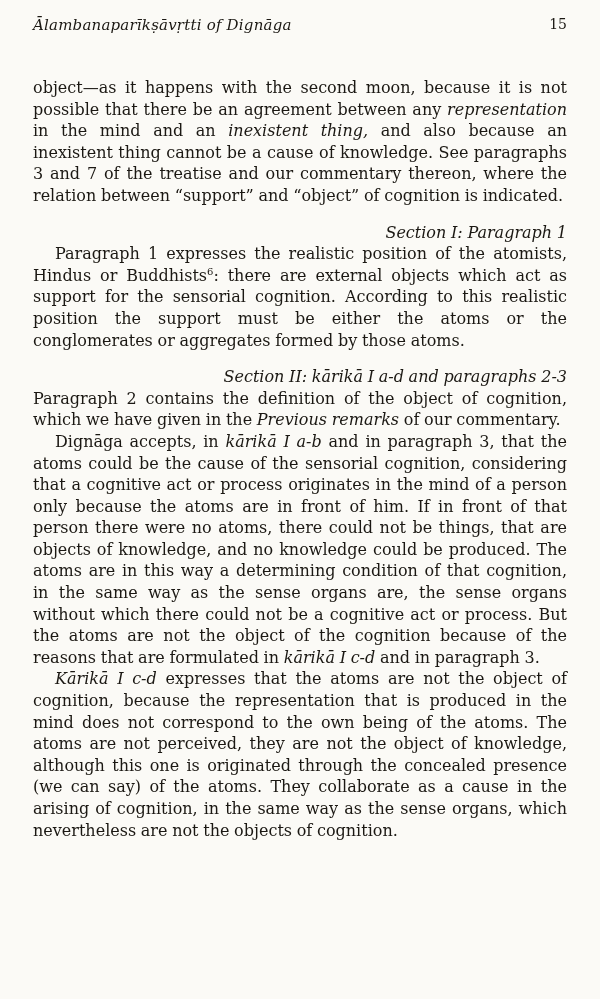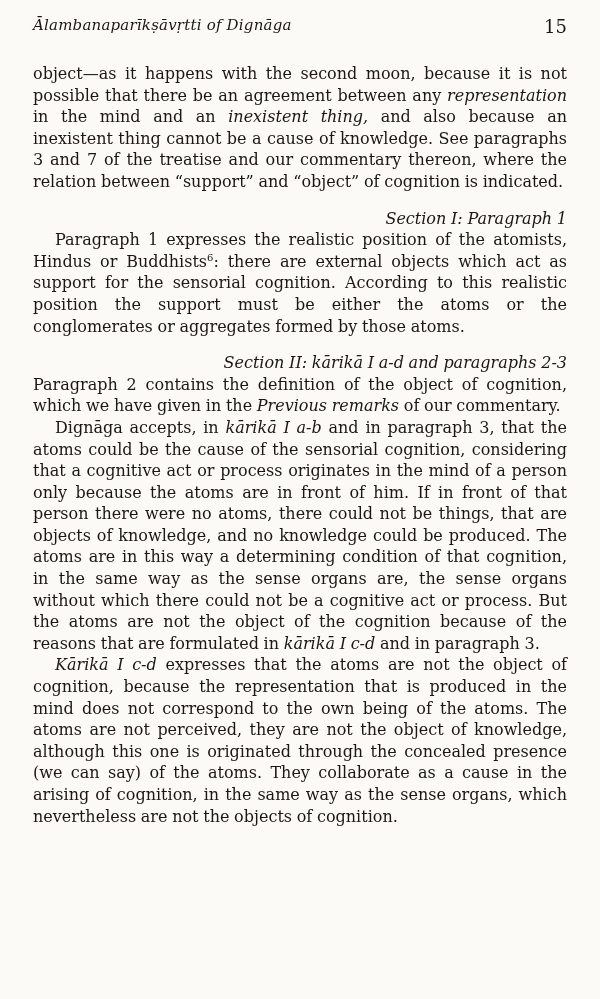--- a/index.html
+++ b/index.html
@@ -24,25 +24,25 @@
     display: flex;
     justify-content: space-between;
     align-items: flex-start;
   }
   .running-header .title {
     font-style: italic;
     font-size: 15px;
     letter-spacing: 0.2px;
   }
   .running-header .pagenum {
-    font-size: 18px;
+    font-size: 14px;
   }
   .body-text {
     position: absolute;
-    top: 63px;
+    top: 77px;
     left: 33px;
     width: 534px;
     font-size: 16px;
     line-height: 21.6px;
     text-align: justify;
     word-spacing: -0.4px;
   }
   .body-text p.block {
     margin: 0;
   }

